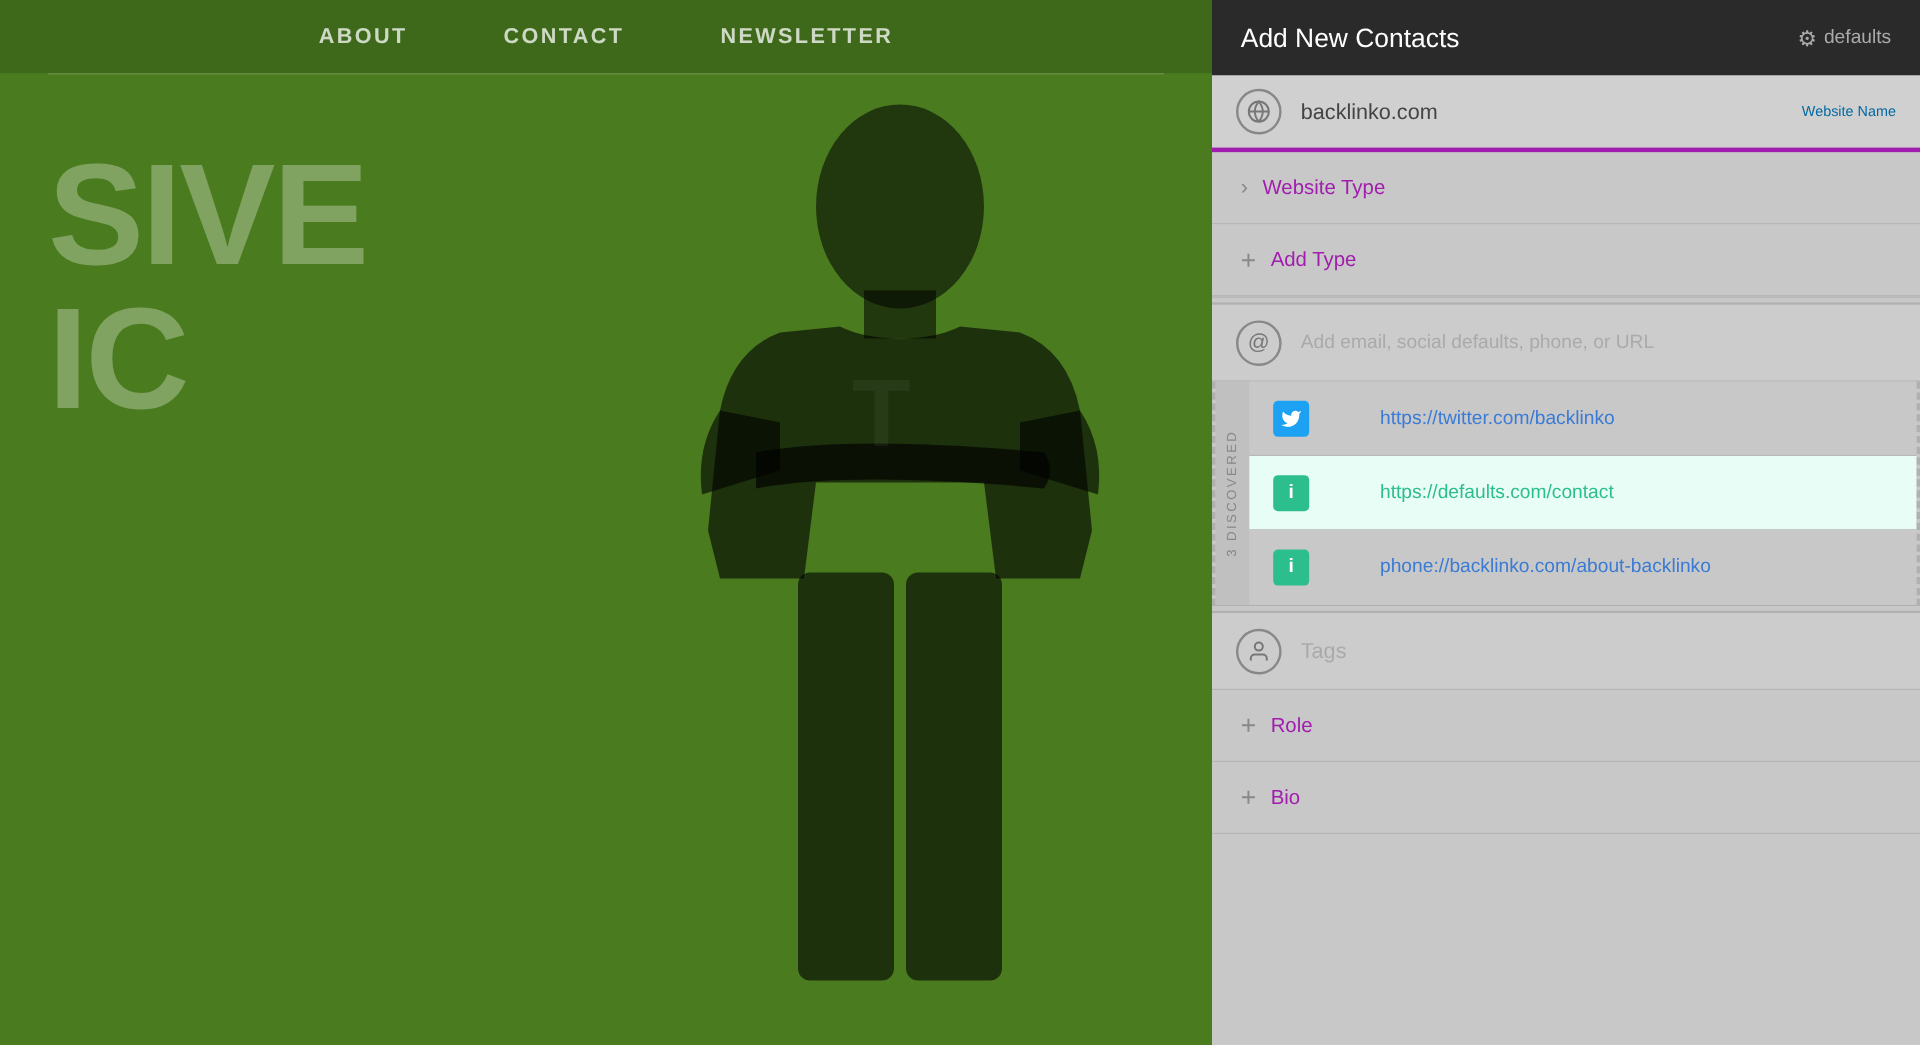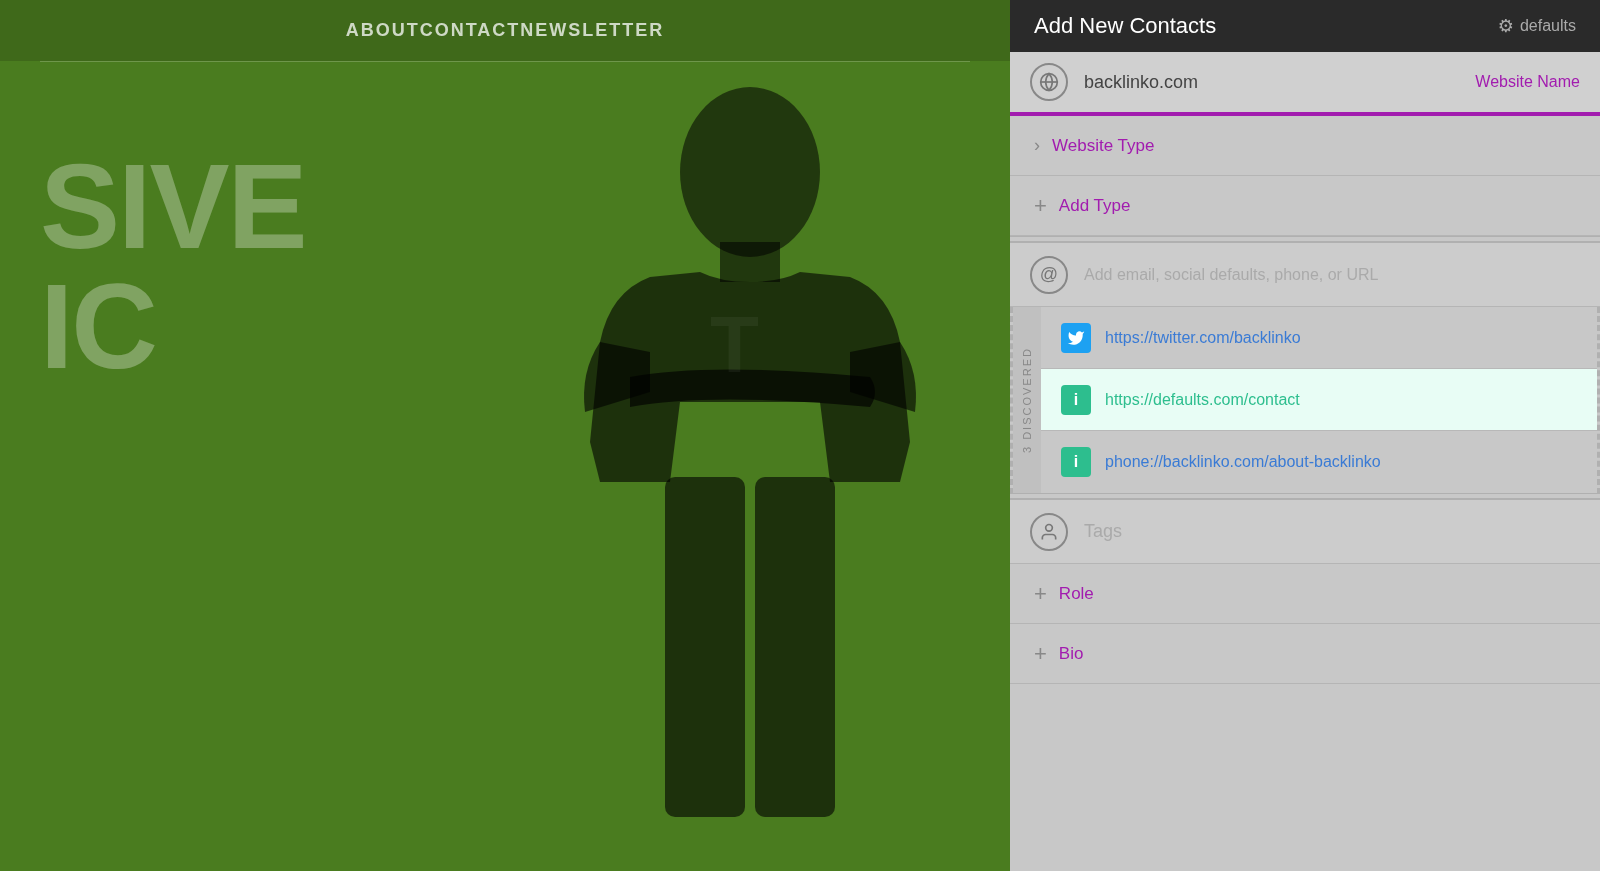--- a/index.html
+++ b/index.html
@@ -15,40 +15,41 @@
     .website-preview {
       flex: 1;
       background: #4a7c1f;
       position: relative;
       overflow: hidden;
     }
 
     .website-nav {
       display: flex;
       justify-content: center;
+      gap: 80px;
       padding: 20px 40px;
       background: rgba(0,0,0,0.15);
     }
 
     .nav-item {
       color: rgba(255,255,255,0.75);
       font-size: 18px;
       font-weight: 600;
       letter-spacing: 2px;
       text-transform: uppercase;
     }
 
     .nav-divider {
       height: 1px;
       background: rgba(255,255,255,0.2);
       margin: 0 40px;
     }
 
     .website-content {
-      padding: 84px 40px;
+      padding: 57px 40px;
       position: relative;
     }
 
     .hero-text {
       color: rgba(255,255,255,0.3);
       font-size: 120px;
       font-weight: 900;
       line-height: 1;
       letter-spacing: -2px;
       text-transform: uppercase;
@@ -78,21 +79,21 @@
       display: flex;
       flex-direction: column;
       position: relative;
     }
 
     
     .panel-header {
       background: #2a2a2a;
       color: white;
       padding: 0 24px;
-      height: 52px;
+      height: 63px;
       display: flex;
       align-items: center;
       justify-content: space-between;
       flex-shrink: 0;
     }
 
     .panel-title {
       font-size: 22px;
       font-weight: 400;
       color: white;
@@ -146,22 +147,22 @@
       flex-shrink: 0;
     }
 
     .website-url {
       font-size: 18px;
       color: #444;
       flex: 1;
     }
 
     .website-name-placeholder {
-      font-size: 16px;
-      color: #a21caf;
+      font-size: 12px;
+      color: #0369a1;
     }
 
     .expandable-row {
       display: flex;
       align-items: center;
       padding: 0 24px;
       height: 60px;
       background: #c8c8c8;
       border-bottom: 1px solid #b5b5b5;
       cursor: pointer;
@@ -259,20 +260,21 @@
     }
 
     .discovered-item {
       display: flex;
       align-items: center;
       padding: 0 20px;
       height: 62px;
       background: #c8c8c8;
       border-bottom: 1px solid #b8b8b8;
       cursor: pointer;
+      gap: 45px;
     }
 
     .discovered-item:last-child {
       border-bottom: none;
     }
 
     .discovered-item.highlighted {
       background: #e8fdf5;
     }
 

